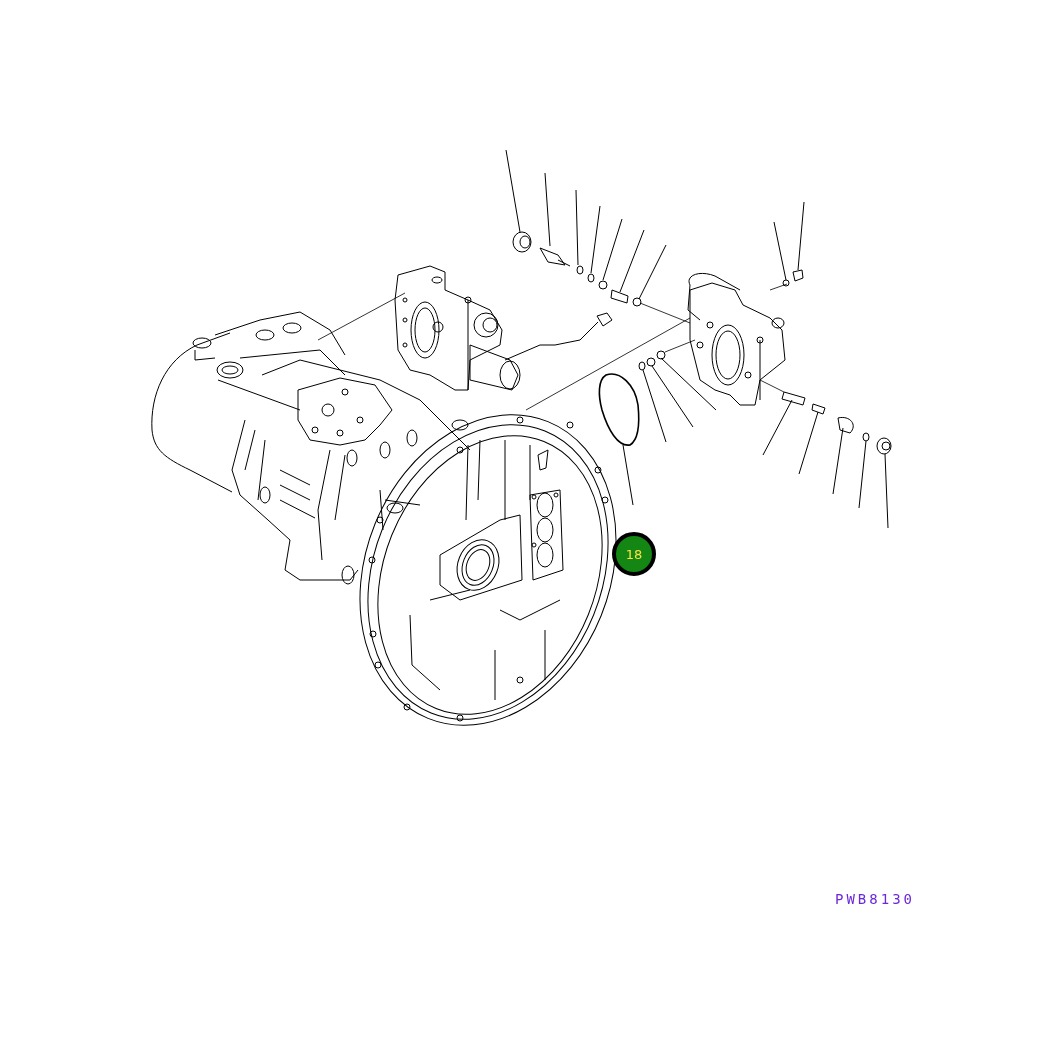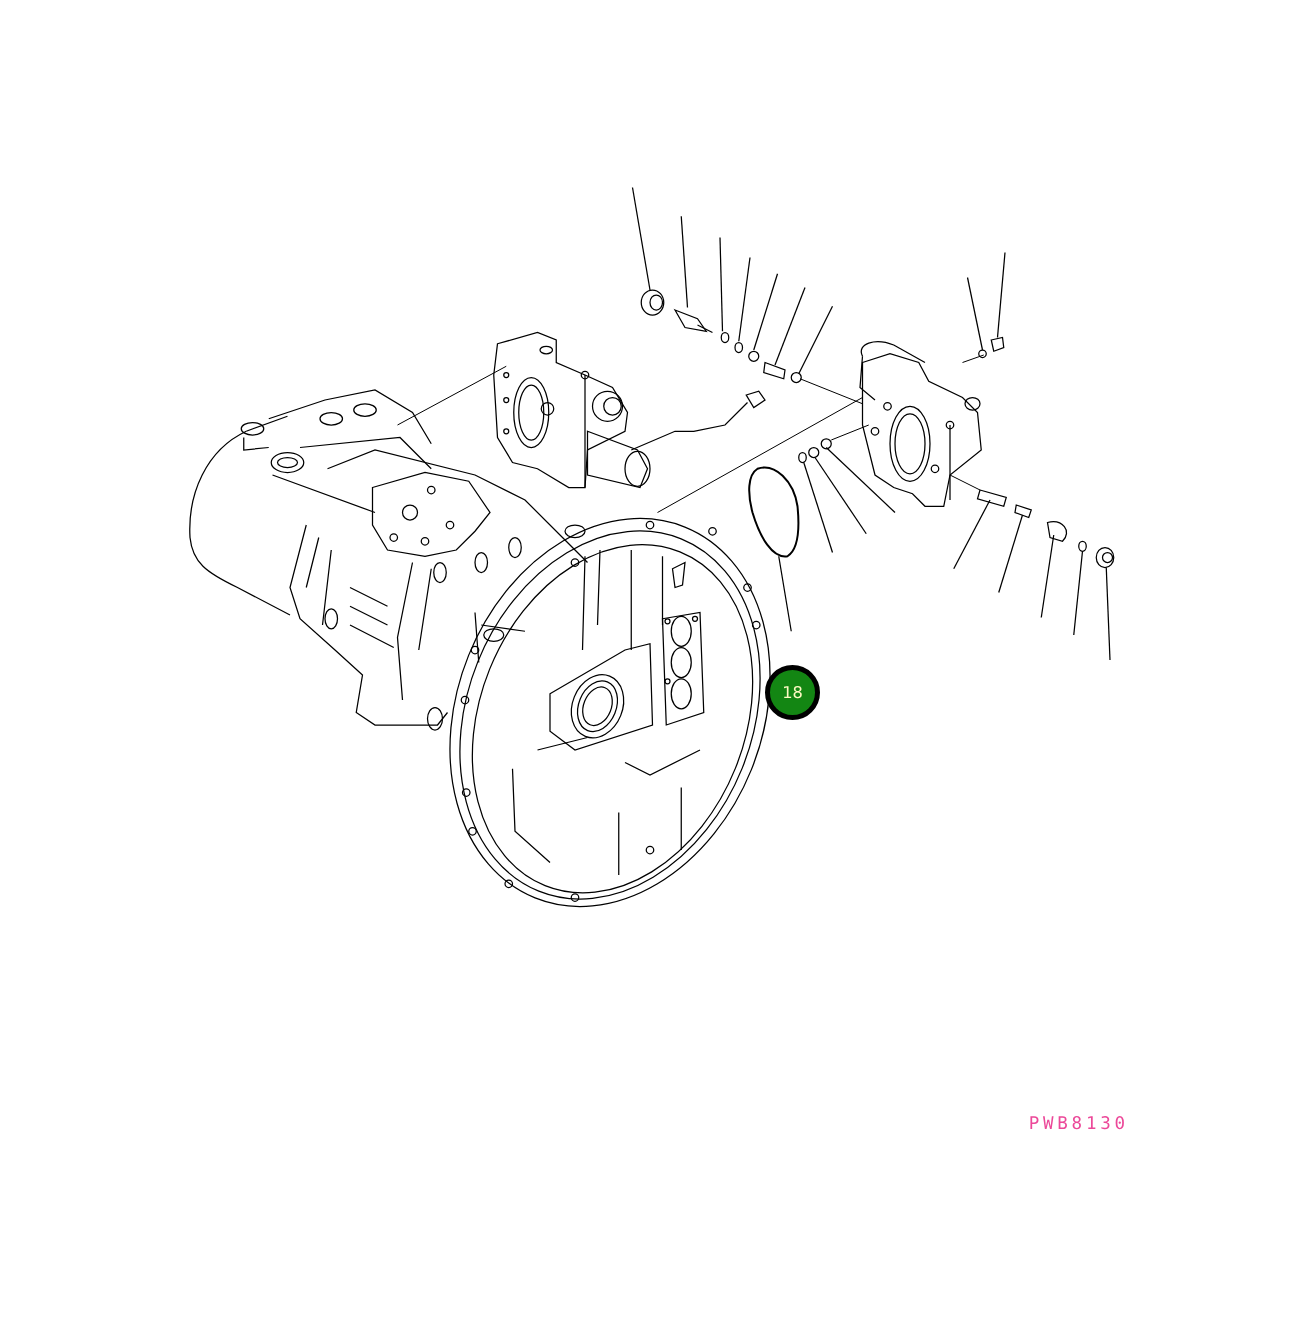--- a/index.html
+++ b/index.html
@@ -1,21 +1,21 @@
 <!DOCTYPE html>
 <html><head>
 <meta charset="utf-8">
 <style>
   html, body { margin: 0; padding: 0; background: #ffffff; }
   body { width: 1045px; height: 1056px; position: relative; overflow: hidden; font-family: "DejaVu Sans", sans-serif; }
   #diagram-canvas { position: absolute; left: 0; top: 0; width: 1045px; height: 1056px; }
   svg .ln { fill: none; stroke: #000; stroke-width: 1; }
   svg .lnt { fill: none; stroke: #000; stroke-width: 0.8; }
-  .callout { position: absolute; width: 36px; height: 36px; border-radius: 50%; border: 4px solid #000; display: flex; align-items: center; justify-content: center; color: #fef9c3; font-family: "DejaVu Sans", sans-serif; font-size: 13px; cursor: pointer; box-sizing: content-box; }
-  .drawing-code { position: absolute; font-family: "DejaVu Sans Mono", monospace; font-size: 14px; letter-spacing: 3px; color: #ec4899; }
+  .callout { position: absolute; width: 36px; height: 36px; border-radius: 50%; border: 4px solid #000; display: flex; align-items: center; justify-content: center; color: #fde047; font-family: "DejaVu Sans", sans-serif; font-size: 13px; cursor: pointer; box-sizing: content-box; }
+  .drawing-code { position: absolute; font-family: "DejaVu Sans Mono", monospace; font-size: 14px; letter-spacing: 3px; color: #6d28d9; margin-left: 12px; }
 </style>
 </head>
 <body>
 
 <div id="diagram-canvas">
 <svg width="1045" height="1056" viewBox="0 0 1045 1056" xmlns="http://www.w3.org/2000/svg">
 
   <g>
 
     <path class="ln" d="M197 345 C165 360 150 395 152 430 C154 450 165 458 190 470 L232 492"></path>

